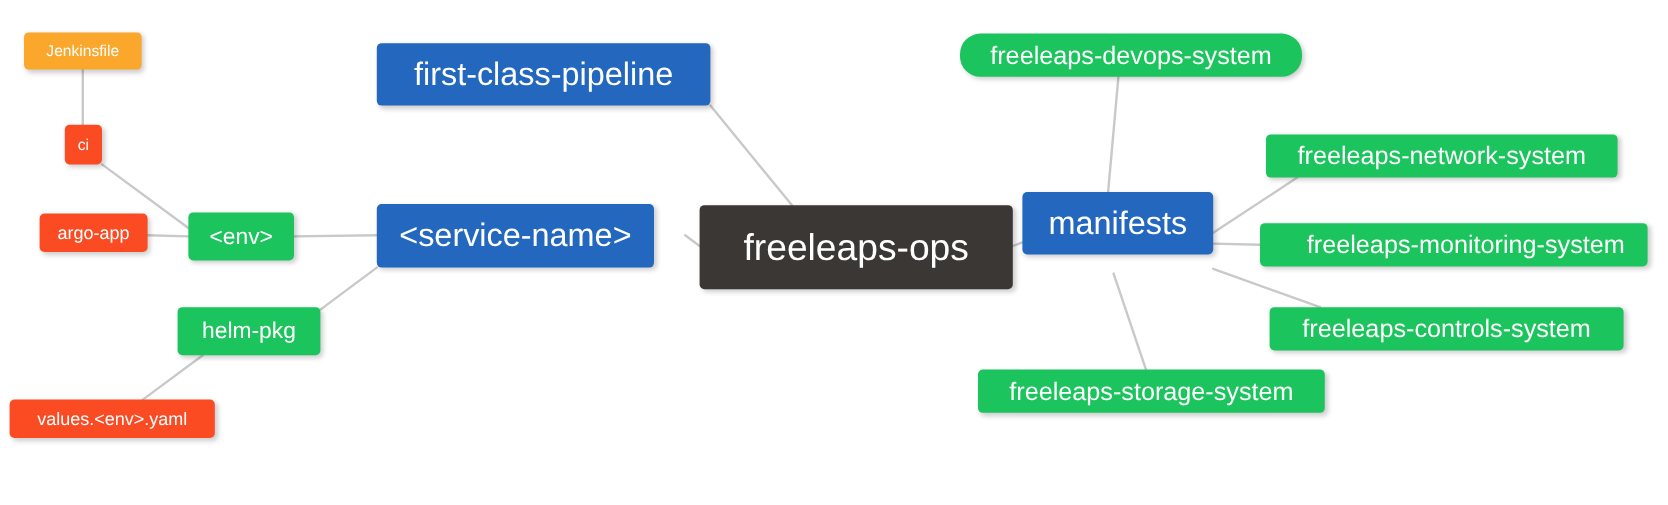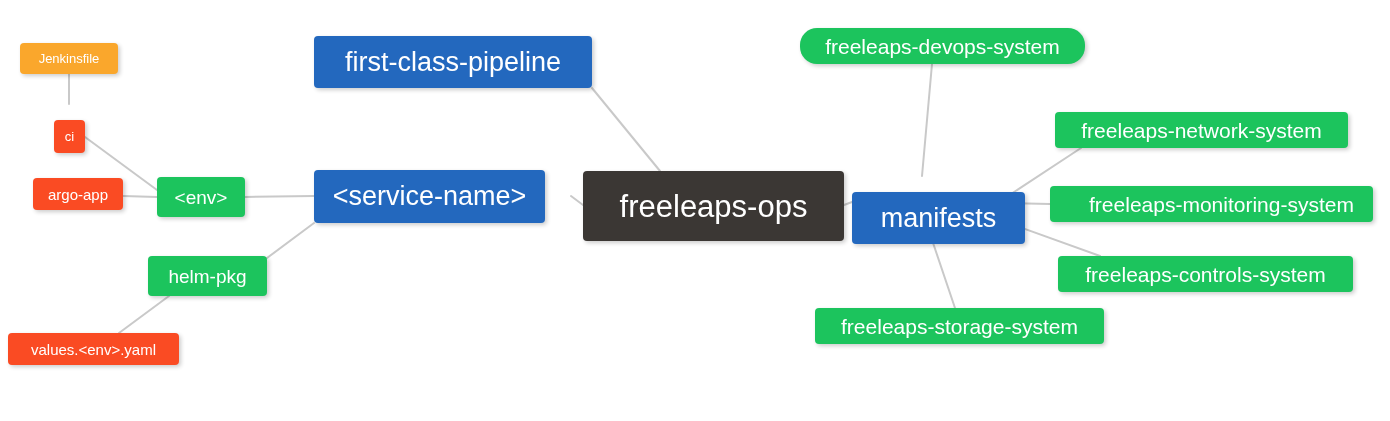--- a/index.html
+++ b/index.html
@@ -44,21 +44,21 @@
   .node-label {
     display: block;
     padding: 0 2px;
   }
   
   .tier-root   { font-size: 31px; }
   .tier-1      { font-size: 27px; }
   .tier-2      { font-size: 21px; }
   .tier-3      { font-size: 19px; }
   .tier-4      { font-size: 15px; }
-  .tier-5      { font-size: 13px; margin-top: 16px; }
+  .tier-5      { font-size: 13px; }
 </style>
 </head>
 <body>
 
 <div id="mindmap">
 
   <svg id="edge-layer" viewBox="0 0 1390 421" width="1390" height="421" xmlns="http://www.w3.org/2000/svg">
       <path d="M 583 205 L 571 196" stroke="#c9c9c9" stroke-width="2" fill="none" stroke-linecap="round"></path>
       <path d="M 592 88 L 660 171" stroke="#c9c9c9" stroke-width="2" fill="none" stroke-linecap="round"></path>
       <path d="M 844 205 L 852 202" stroke="#c9c9c9" stroke-width="2" fill="none" stroke-linecap="round"></path>
@@ -78,21 +78,21 @@
   <div id="node-layer">
       <div class="node tier-root" style="left: 583px; top: 171px; width: 261px; height: 70px; background: rgb(59, 55, 52);">
         <span class="node-label">freeleaps-ops</span>
       </div>
       <div class="node tier-1" style="left: 314px; top: 170px; width: 231px; height: 53px; background: rgb(35, 104, 190);">
         <span class="node-label">&lt;service-name&gt;</span>
       </div>
       <div class="node tier-1" style="left: 314px; top: 36px; width: 278px; height: 52px; background: rgb(35, 104, 190);">
         <span class="node-label">first-class-pipeline</span>
       </div>
-      <div class="node tier-1" style="left: 852px; top: 192px; width: 173px; height: 52px; background: rgb(35, 104, 190);">
+      <div class="node tier-1" style="left: 852px; top: 160px; width: 159px; height: 52px; background: rgb(35, 104, 190);">
         <span class="node-label">manifests</span>
       </div>
       <div class="node tier-3" style="left: 157px; top: 177px; width: 88px; height: 40px; background: rgb(28, 196, 93);">
         <span class="node-label">&lt;env&gt;</span>
       </div>
       <div class="node tier-3" style="left: 148px; top: 256px; width: 119px; height: 40px; background: rgb(28, 196, 93);">
         <span class="node-label">helm-pkg</span>
       </div>
       <div class="node tier-5" style="left: 20px; top: 27px; width: 98px; height: 31px; background: rgb(250, 167, 44);">
         <span class="node-label">Jenkinsfile</span>

